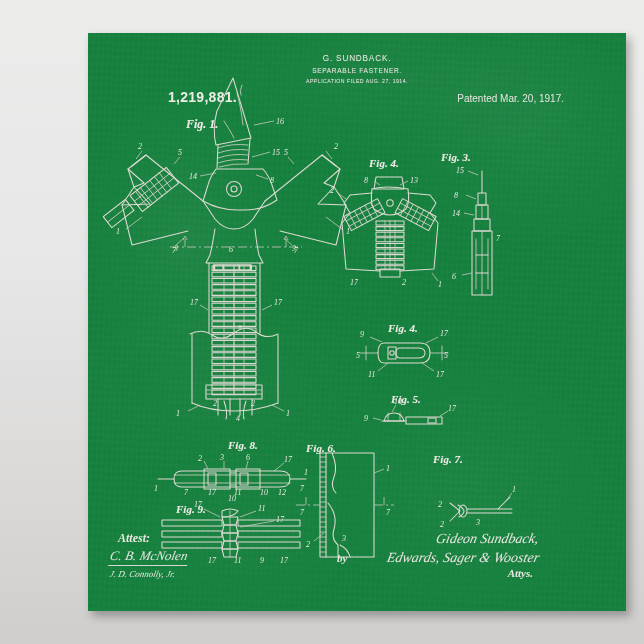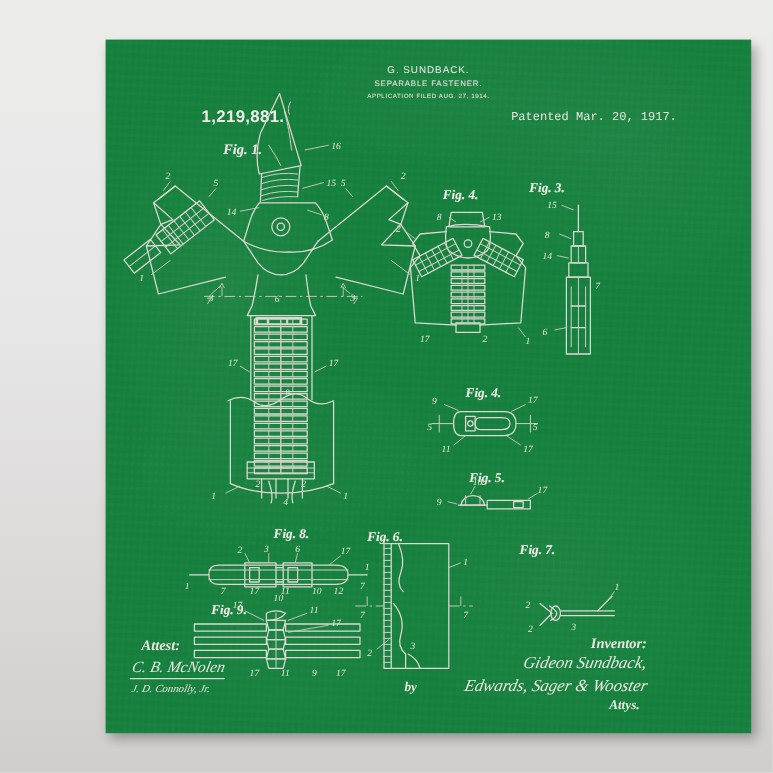--- a/index.html
+++ b/index.html
@@ -60,21 +60,21 @@
   #h-title{left:0;right:0;top:34px;font-size:6.6px;letter-spacing:.1em;font-family:"Liberation Sans",sans-serif;}
   #h-filed{left:0;right:0;top:45px;font-size:5.2px;letter-spacing:.09em;font-family:"Liberation Sans",sans-serif;}
   #h-num{
     position:absolute;left:80px;top:56px;
     font-size:14px;font-weight:bold;color:#efece7;
     font-family:Liberation Sans, sans-serif;letter-spacing:.02em;
   }
   #h-date{
     position:absolute;right:62px;top:60px;
     font-size:10px;color:#e8e5df;
-    font-family:Liberation Mono, monospace;
+    font-family:Liberation Sans, sans-serif;
   }
   .figlabel{
     position:absolute;
     font-family:"Liberation Serif",serif;
     font-style:italic;font-weight:bold;
     color:#eeebe5;white-space:nowrap;
     text-shadow:0 0 1px rgba(255,255,255,.3);
   }
   .sigblock{position:absolute;color:#eae7e1;}
   .sig-label{font-family:"Liberation Serif",serif;font-style:italic;font-weight:bold;}
@@ -663,21 +663,20 @@
     </g>
   </svg>
 
   <div class="sigblock" style="left:22px;top:498px;">
     <div class="sig-label" style="font-size:12px;margin-left:8px;">Attest:</div>
     <div class="sig-hand" style="font-size:13px;margin-top:2px;border-bottom:1px solid #ddd9d2;display:inline-block;padding:0 2px 1px 0;">C. B. McNolen</div>
     <div class="sig-hand" style="font-size:9px;margin-top:3px;">J. D. Connolly, Jr.</div>
   </div>
 
   <div class="sigblock" style="left:236px;top:496px;width:215px;text-align:right;">
-    <div class="sig-label" style="font-size:12px;">Inventor:</div>
     <div class="sig-hand" style="font-size:14px;margin-top:1px;display:inline-block;">Gideon Sundback,</div>
     <div style="position:relative;margin-top:1px;">
       <span class="sig-label" style="font-size:11px;position:absolute;left:13px;top:4px;">by</span>
       <span class="sig-hand" style="font-size:14px;display:inline-block;">Edwards, Sager &amp; Wooster</span>
     </div>
     <div class="sig-label" style="font-size:11px;margin-top:1px;margin-right:6px;">Attys.</div>
   </div>
 </div>
 
 </body></html>

